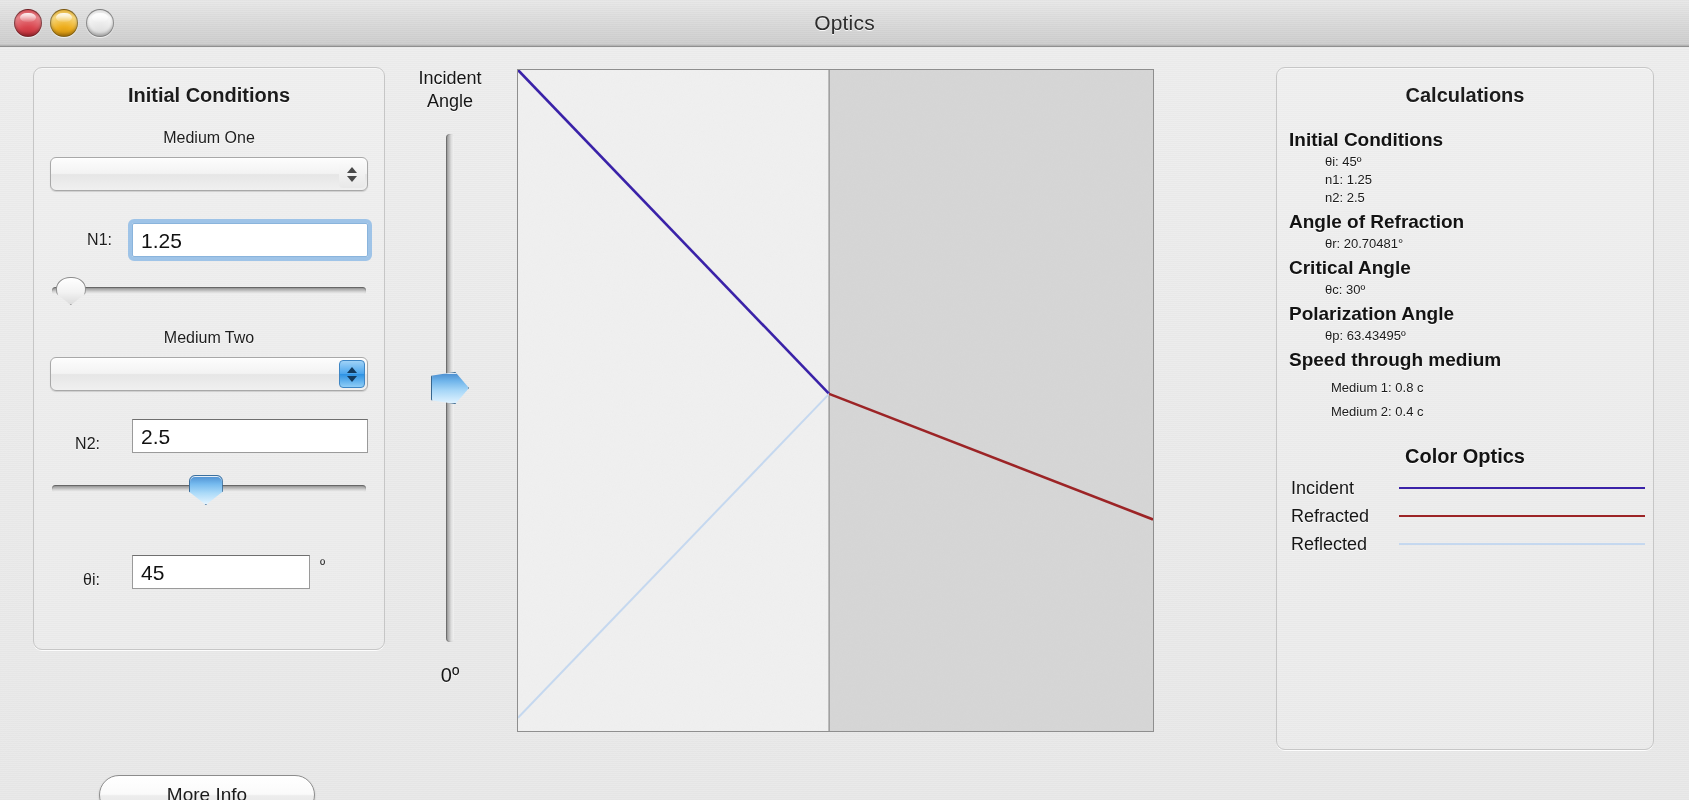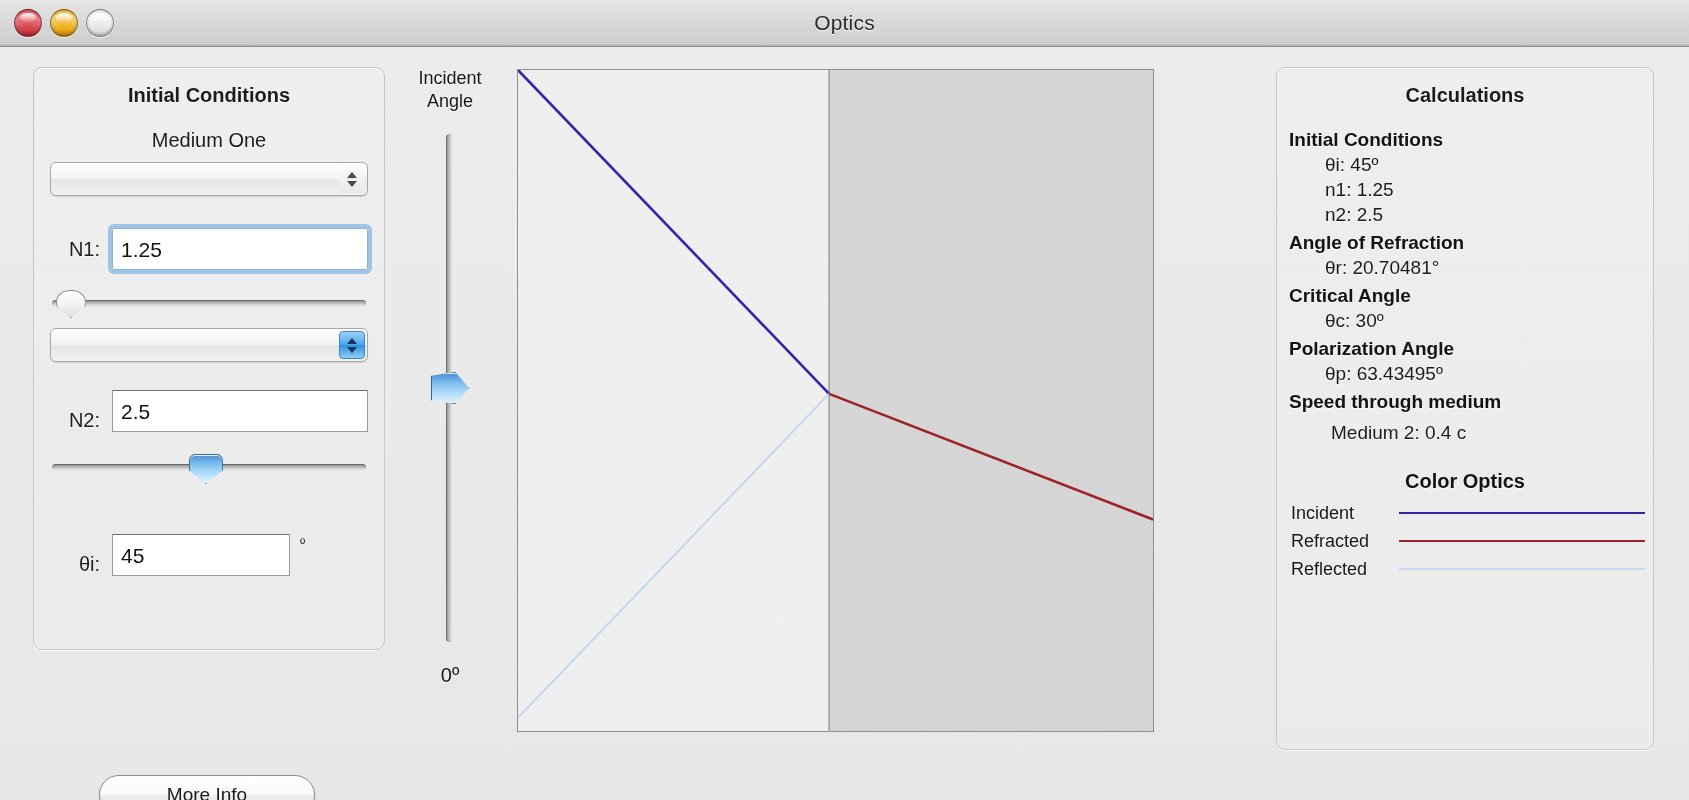--- a/index.html
+++ b/index.html
@@ -100,21 +100,21 @@
     font-size: 20px;
     font-weight: bold;
     color: #1c1c1c;
     text-shadow: 0 1px 0 rgba(255,255,255,0.9);
   }
 
   
   #left-panel { left: 33px; top: 20px; width: 352px; height: 583px; }
 
   .field-label {
-    font-size: 20px;
+    font-size: 16px;
     color: #1d1d1d;
     text-shadow: 0 1px 0 rgba(255,255,255,0.85);
   }
 
   .center-label { text-align: center; width: 100%; }
 
   
   .combo {
     position: relative;
     height: 34px;
@@ -144,30 +144,31 @@
     border-left: 5px solid transparent;
     border-right: 5px solid transparent;
   }
   .arrow-up   { border-bottom: 6px solid #4a4a4a; }
   .arrow-down { border-top: 6px solid #4a4a4a; }
   .combo.active .arrow-up   { border-bottom-color: #123a5e; }
   .combo.active .arrow-down { border-top-color: #123a5e; }
 
   
   .textfield {
-    height: 42px;
+    height: 34px;
     background: #ffffff;
     border: 1px solid #9a9a9a;
     border-top-color: #6f6f6f;
     font-size: 21px;
     color: #111;
     padding: 0 8px;
     display: flex;
     align-items: center;
     line-height: 1;
+    margin-left: 20px;
   }
   .textfield.focused {
     outline: 4px solid rgba(110,170,228,0.62);
     border-color: #8ab4dc;
     border-radius: 2px;
   }
 
   
   .hslider { position: relative; height: 30px; }
   .hslider .track {
@@ -283,21 +284,21 @@
   #calc-panel { left: 1276px; top: 20px; width: 378px; height: 683px; }
 
   .calc-h {
     font-size: 19px;
     font-weight: bold;
     color: #131313;
     text-shadow: 0 1px 0 rgba(255,255,255,0.85);
     margin-top: 6px;
   }
   .calc-v {
-    font-size: 19px;
+    font-size: 13px;
     color: #1b1b1b;
     padding-left: 36px;
     text-shadow: 0 1px 0 rgba(255,255,255,0.85);
     margin-top: 3px;
   }
   .calc-v.wide { padding-left: 42px; margin-top: 9px; }
 
   .legend-title {
     text-align: center;
     font-size: 20px;
@@ -349,31 +350,32 @@
 
       <div class="combo plain" style="margin:10px 16px 0 16px;">
         <span style="display:block;padding:6px 0 0 10px;font-size:17px;color:#222;"></span>
         <div class="stepper">
           <div class="arrow-up"></div>
           <div class="arrow-down"></div>
         </div>
       </div>
 
       <div style="display:flex;align-items:center;margin:32px 16px 0 16px;">
-        <span class="field-label" style="width:62px;text-align:right;padding-right:12px;">N1:</span>
+        <span class="field-label" style="width:62px;text-align:right;padding-right:0;">N1:</span>
         <div class="textfield focused" style="flex:1 1 auto;">
           <span>1.25</span>
         </div>
       </div>
 
       <div class="hslider" style="margin:18px 18px 0 18px;">
         <div class="track"></div>
         <div class="thumb-plain" id="n1-thumb" style="left: calc(6% - 15px);"></div>
       </div>
 
+      <div class="field-label center-label" style="margin-top:24px;">Medium Two</div>
 
       <div class="combo active" style="margin:10px 16px 0 16px;">
         <span style="display:block;padding:6px 0 0 10px;font-size:17px;color:#222;"></span>
         <div class="stepper">
           <div class="arrow-up"></div>
           <div class="arrow-down"></div>
         </div>
       </div>
 
       <div style="display:flex;align-items:flex-end;margin:28px 16px 0 16px;">
@@ -447,20 +449,21 @@
           <div class="calc-v">θi: 45º</div>
           <div class="calc-v">n1: 1.25</div>
           <div class="calc-v">n2: 2.5</div>
           <div class="calc-h">Angle of Refraction</div>
           <div class="calc-v">θr: 20.70481°</div>
           <div class="calc-h">Critical Angle</div>
           <div class="calc-v">θc: 30º</div>
           <div class="calc-h">Polarization Angle</div>
           <div class="calc-v">θp: 63.43495º</div>
           <div class="calc-h">Speed through medium</div>
+          <div class="calc-v wide">Medium 1:  0.8 c</div>
           <div class="calc-v wide">Medium 2:  0.4 c</div>
         </div>
 
       <div class="legend-title">Color Optics</div>
       <div id="legend-body">
           <div class="legend-row">
             <span class="legend-label">Incident</span>
             <span class="legend-line" style="background: rgb(58, 34, 168);"></span>
           </div>
           <div class="legend-row">

